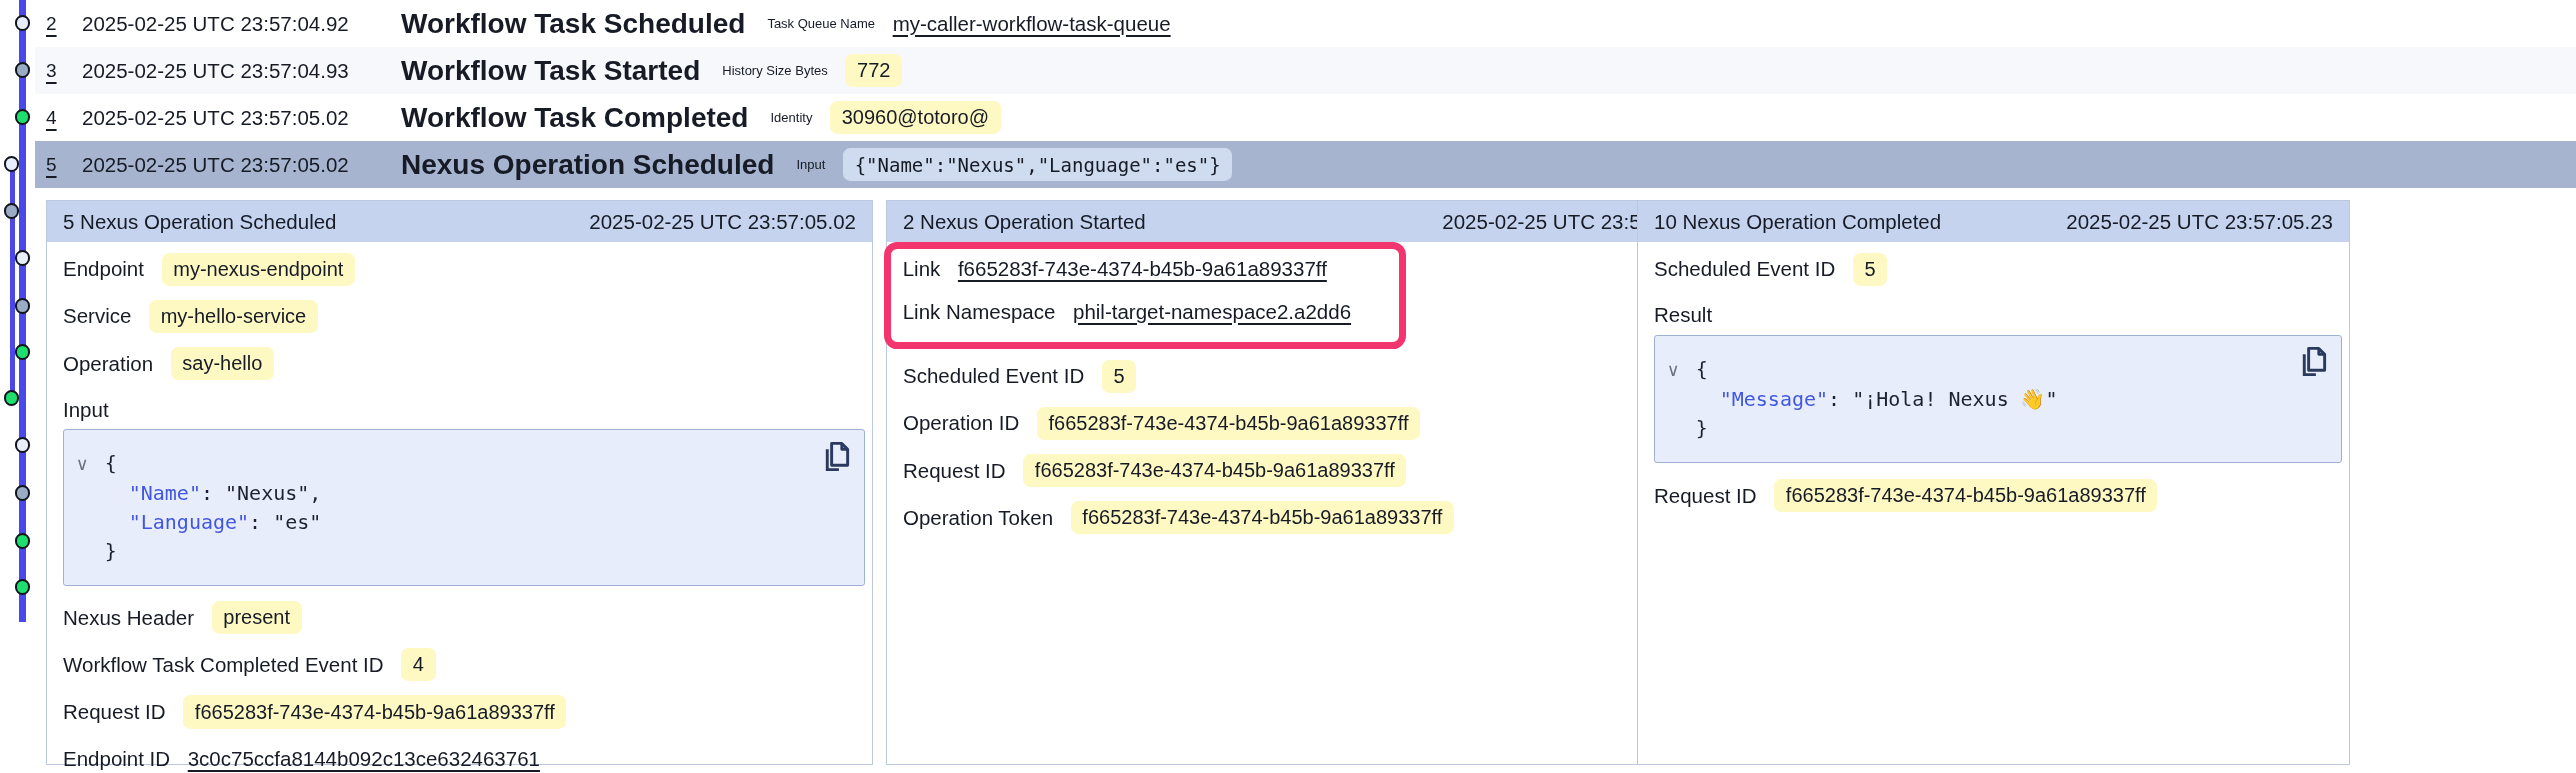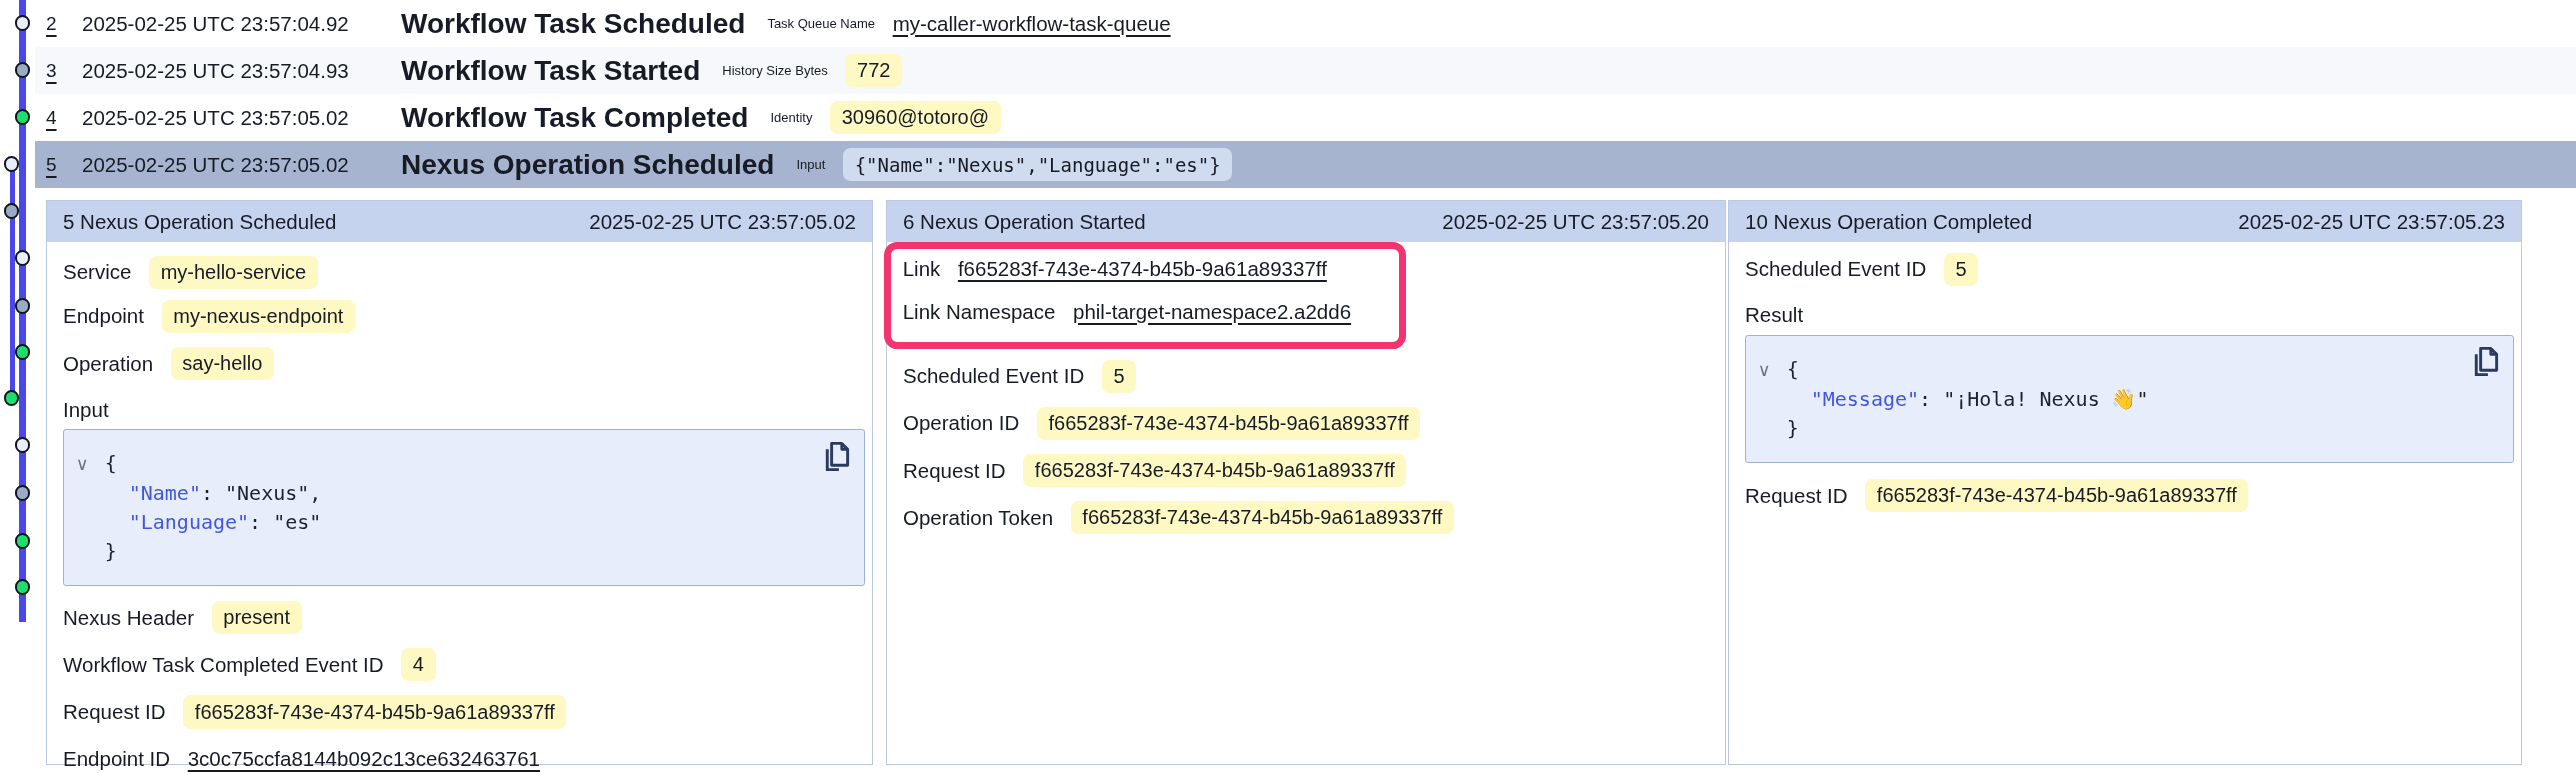--- a/index.html
+++ b/index.html
@@ -28,21 +28,21 @@
   .attr-label { font-size:13px; margin-right:17.6px; white-space:nowrap; }
   .badge { background:#fef9c3; border-radius:7.3px; padding:5.1px 11.7px; font-size:20px; white-space:nowrap; }
   .event-row.selected .badge { background:#CFDBEE; }
   .mono { font-family:"DejaVu Sans Mono", monospace; font-size:19px; }
   .link-value { font-size:20.5px; text-decoration:underline; text-underline-offset:4.4px; text-decoration-thickness:1.5px; cursor:pointer; white-space:nowrap; }
 
   
   .panel { position:absolute; top:200px; height:565px; border:0.7px solid #BCC8DE; background:#fff; box-sizing:border-box; }
   #panel-scheduled { left:46px;  width:827px; }
   #panel-started   { left:886px; width:840px; }
-  #panel-completed { left:1728px; width:794px; }
+  #panel-completed { left:1637px; width:713px; }
   .panel-header { height:41px; background:#C6D3EE; display:flex; justify-content:space-between; align-items:center; padding:0 16px; font-size:20.5px;text-align:right; }
   .panel-header .ph-title { white-space:nowrap; }
   .panel-header .ph-time { white-space:nowrap; }
   .panel-body { padding:0 7.3px 0 16px; }
   .field { display:flex; align-items:center; margin-top:13.2px; min-height:34px; gap:17.6px; font-size:20.5px; }
   .field.first { margin-top:10.3px; }
   .field-label { white-space:nowrap; }
   .label-only { margin-top:17px; font-size:20.5px; }
 
   
@@ -117,27 +117,27 @@
       <span class="badge mono">{"Name":"Nexus","Language":"es"}</span>
     </div>
   </div>
 
   <div class="panel" id="panel-scheduled">
     <div class="panel-header">
       <span class="ph-title">5 Nexus Operation Scheduled</span>
       <span class="ph-time">2025-02-25 UTC 23:57:05.02</span>
     </div>
     <div class="panel-body">
-      <div class="field">
-        <span class="field-label">Service</span>
-        <span class="badge">my-hello-service</span>
-      </div>
       <div class="field first">
         <span class="field-label">Endpoint</span>
         <span class="badge">my-nexus-endpoint</span>
+      </div>
+      <div class="field">
+        <span class="field-label">Service</span>
+        <span class="badge">my-hello-service</span>
       </div>
       <div class="field">
         <span class="field-label">Operation</span>
         <span class="badge">say-hello</span>
       </div>
       <div class="label-only">Input</div>
 
       <div class="codeblock">
         <div class="code-line"><span class="chev">∨</span><span>{</span></div>
         <div class="code-line key-ind"><span class="json-key">"Name"</span><span>: "Nexus",</span></div>
@@ -166,21 +166,21 @@
       </div>
       <div class="field">
         <span class="field-label">Endpoint ID</span>
         <span class="link-value">3c0c75ccfa8144b092c13ce632463761</span>
       </div>
     </div>
   </div>
 
   <div class="panel" id="panel-started">
     <div class="panel-header">
-      <span class="ph-title">6 Nexus Operation Started</span>
+      <span class="ph-title">2 Nexus Operation Started</span>
       <span class="ph-time">2025-02-25 UTC 23:57:05.20</span>
     </div>
     <div class="panel-body">
 
       <div class="highlight-box">
         <div class="field">
           <span class="field-label">Link</span>
           <span class="link-value">f665283f-743e-4374-b45b-9a61a89337ff</span>
         </div>
         <div class="field">

